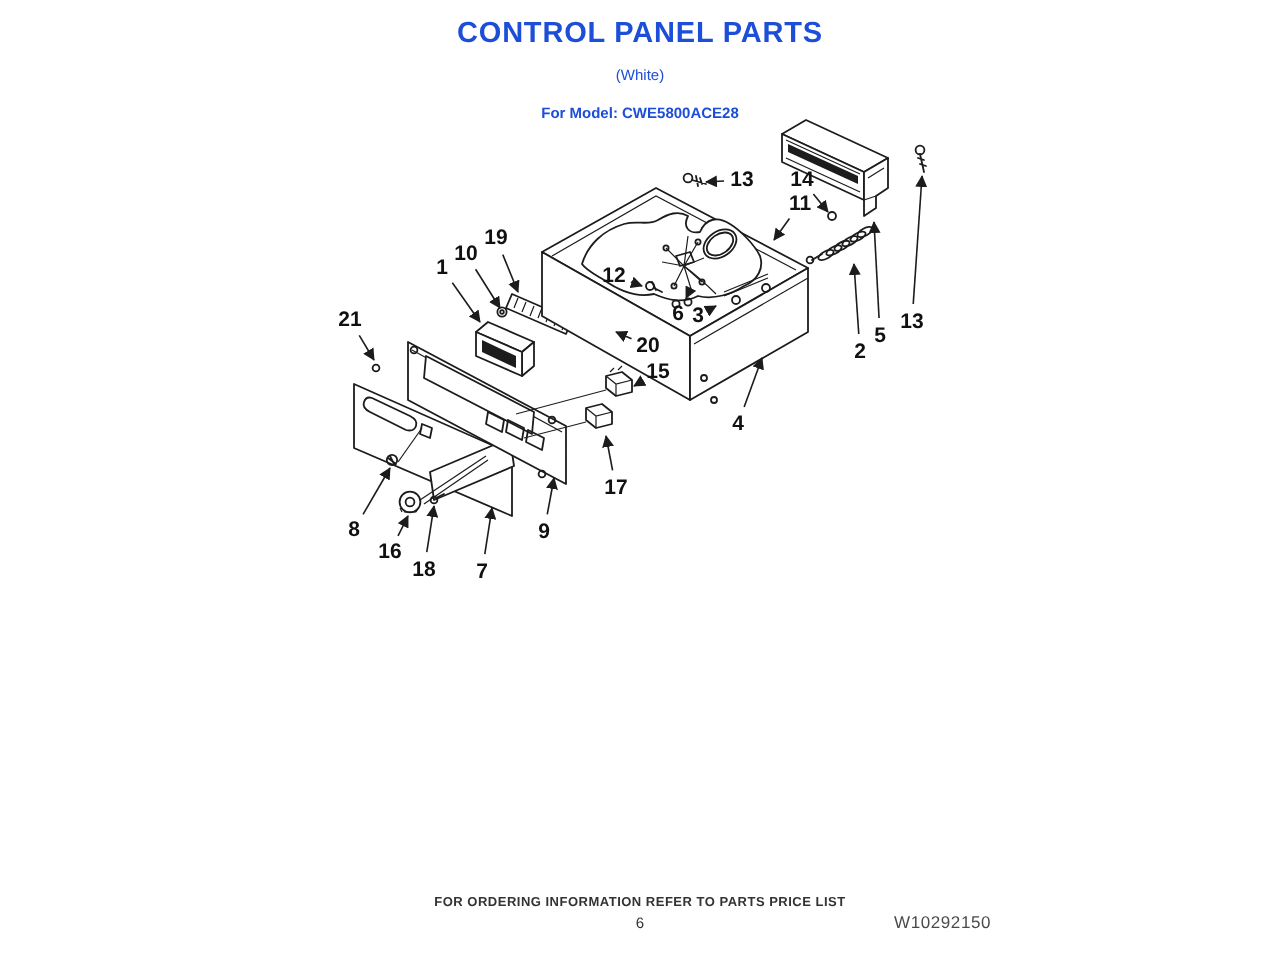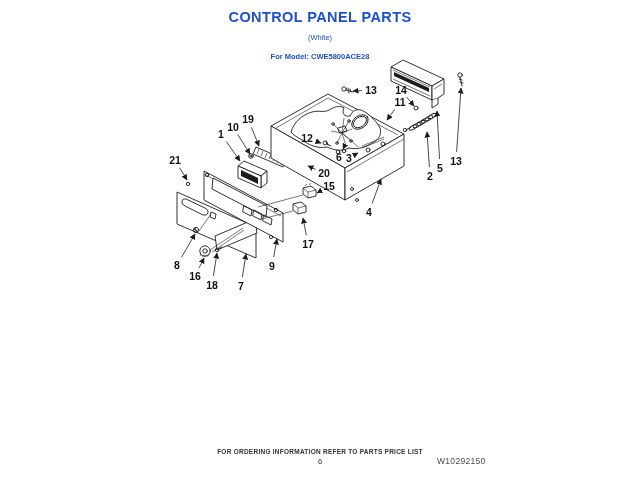--- a/index.html
+++ b/index.html
@@ -9,21 +9,21 @@
     font-family:"Liberation Sans", sans-serif;
     -webkit-font-smoothing:antialiased;
   }
   .hdr{position:absolute;left:0;width:640px;text-align:center;color:#1d4ed8;}
   .hdr.title{top:9px;font-size:14.5px;font-weight:bold;letter-spacing:.4px;}
   .hdr.model{top:24px;font-size:7.5px;font-weight:bold;margin-top:28px;}
   .hdr.finish{top:33px;font-size:7.5px;font-weight:normal;}
   .ftr{position:absolute;color:#333;}
   .ftr.note{left:0;width:640px;text-align:center;top:448px;font-size:6.5px;font-weight:bold;letter-spacing:.25px;}
   .ftr.page{left:0;width:640px;text-align:center;top:457px;font-size:7.5px;}
-  .ftr.doc{left:437px;top:456px;font-size:8.5px;letter-spacing:.3px;color:#4a4a4a;}
+  .ftr.doc{left:447px;top:456px;font-size:8.5px;letter-spacing:.3px;color:#4a4a4a;}
   svg{position:absolute;left:0;top:0;}
   .ln{stroke:#1c1c1c;stroke-width:0.9;fill:none;stroke-linecap:round;stroke-linejoin:round;}
   .fw{stroke:#1c1c1c;stroke-width:0.9;fill:#ffffff;stroke-linejoin:round;}
   .thin{stroke:#1c1c1c;stroke-width:0.6;fill:none;}
   .dark{fill:#1c1c1c;stroke:none;}
   .callout{font:bold 10.5px "Liberation Sans",sans-serif;fill:#111;}
   .leader{stroke:#1c1c1c;stroke-width:0.8;fill:none;}
 </style>
 </head>
 <body>

